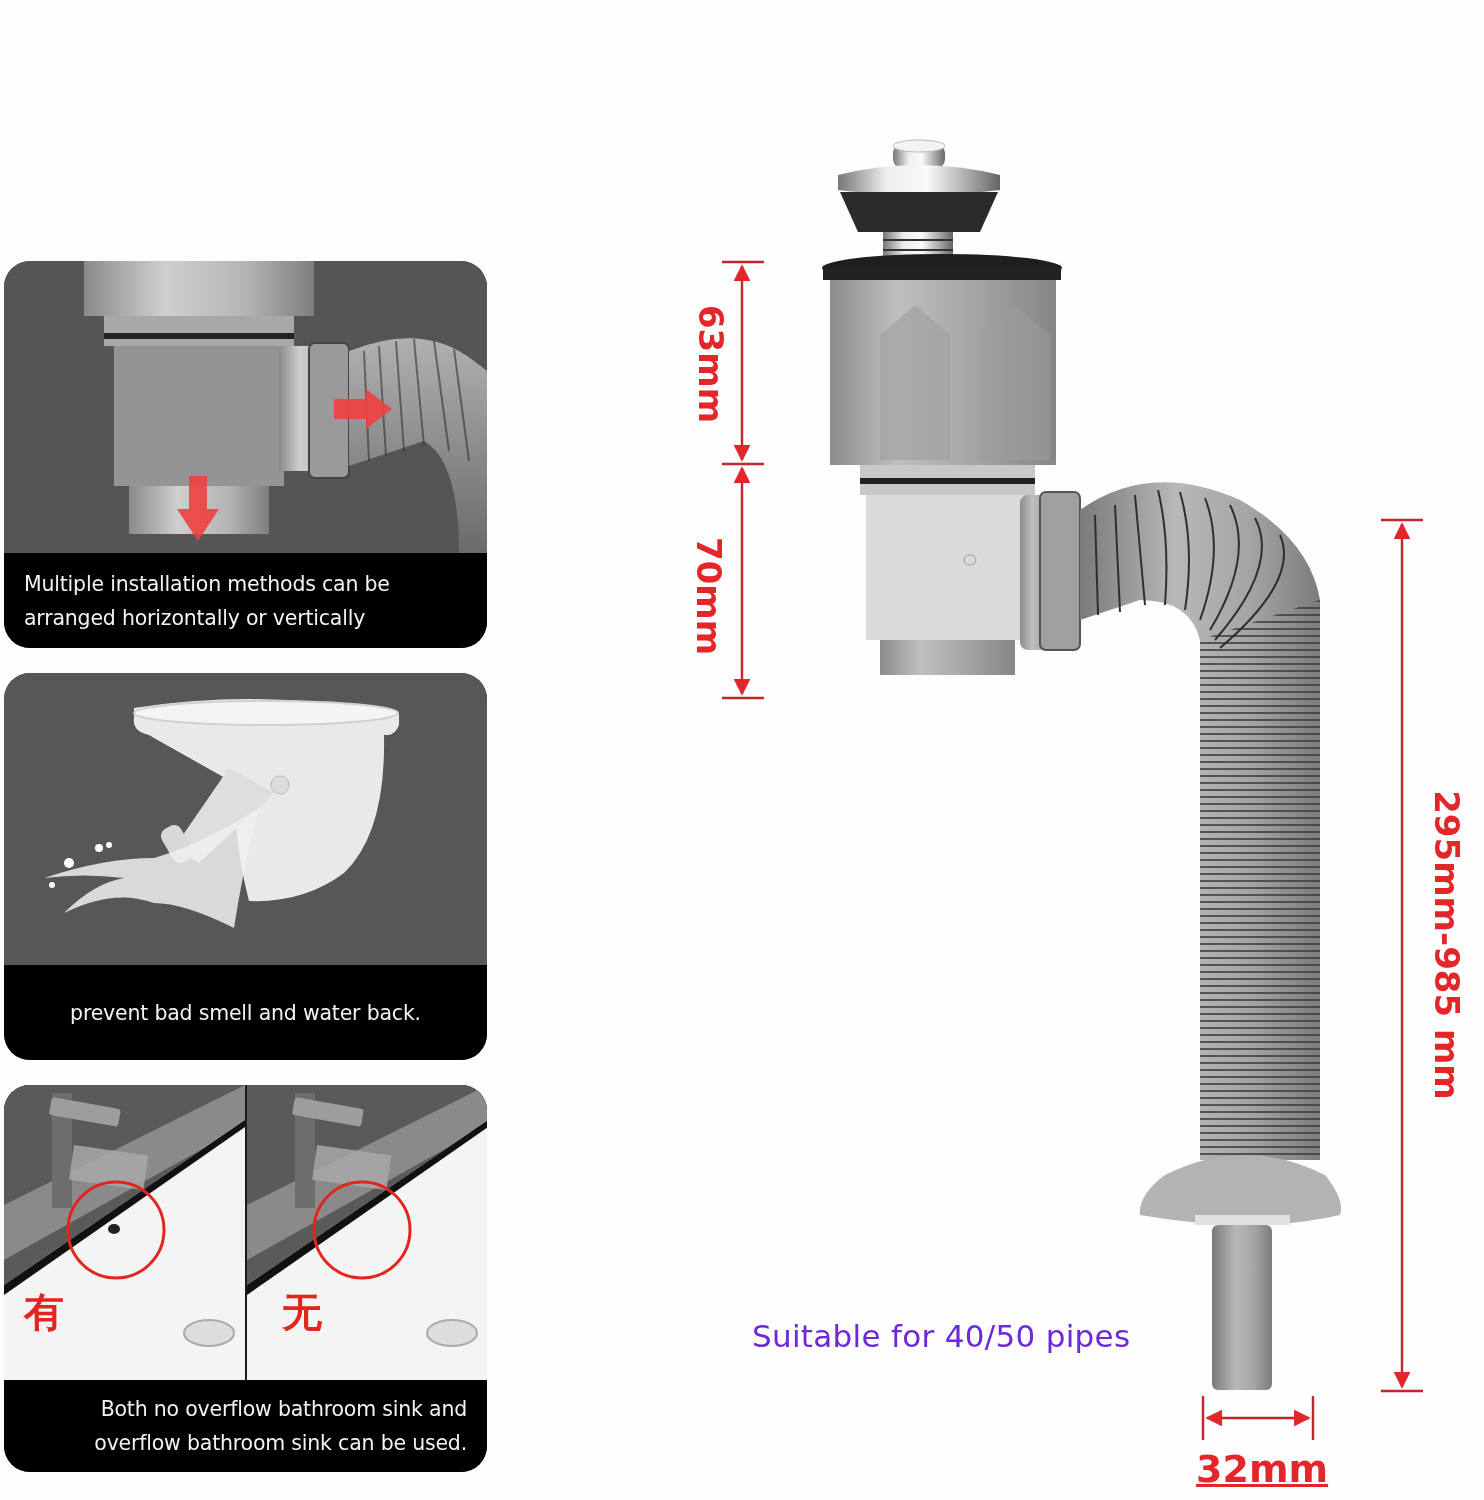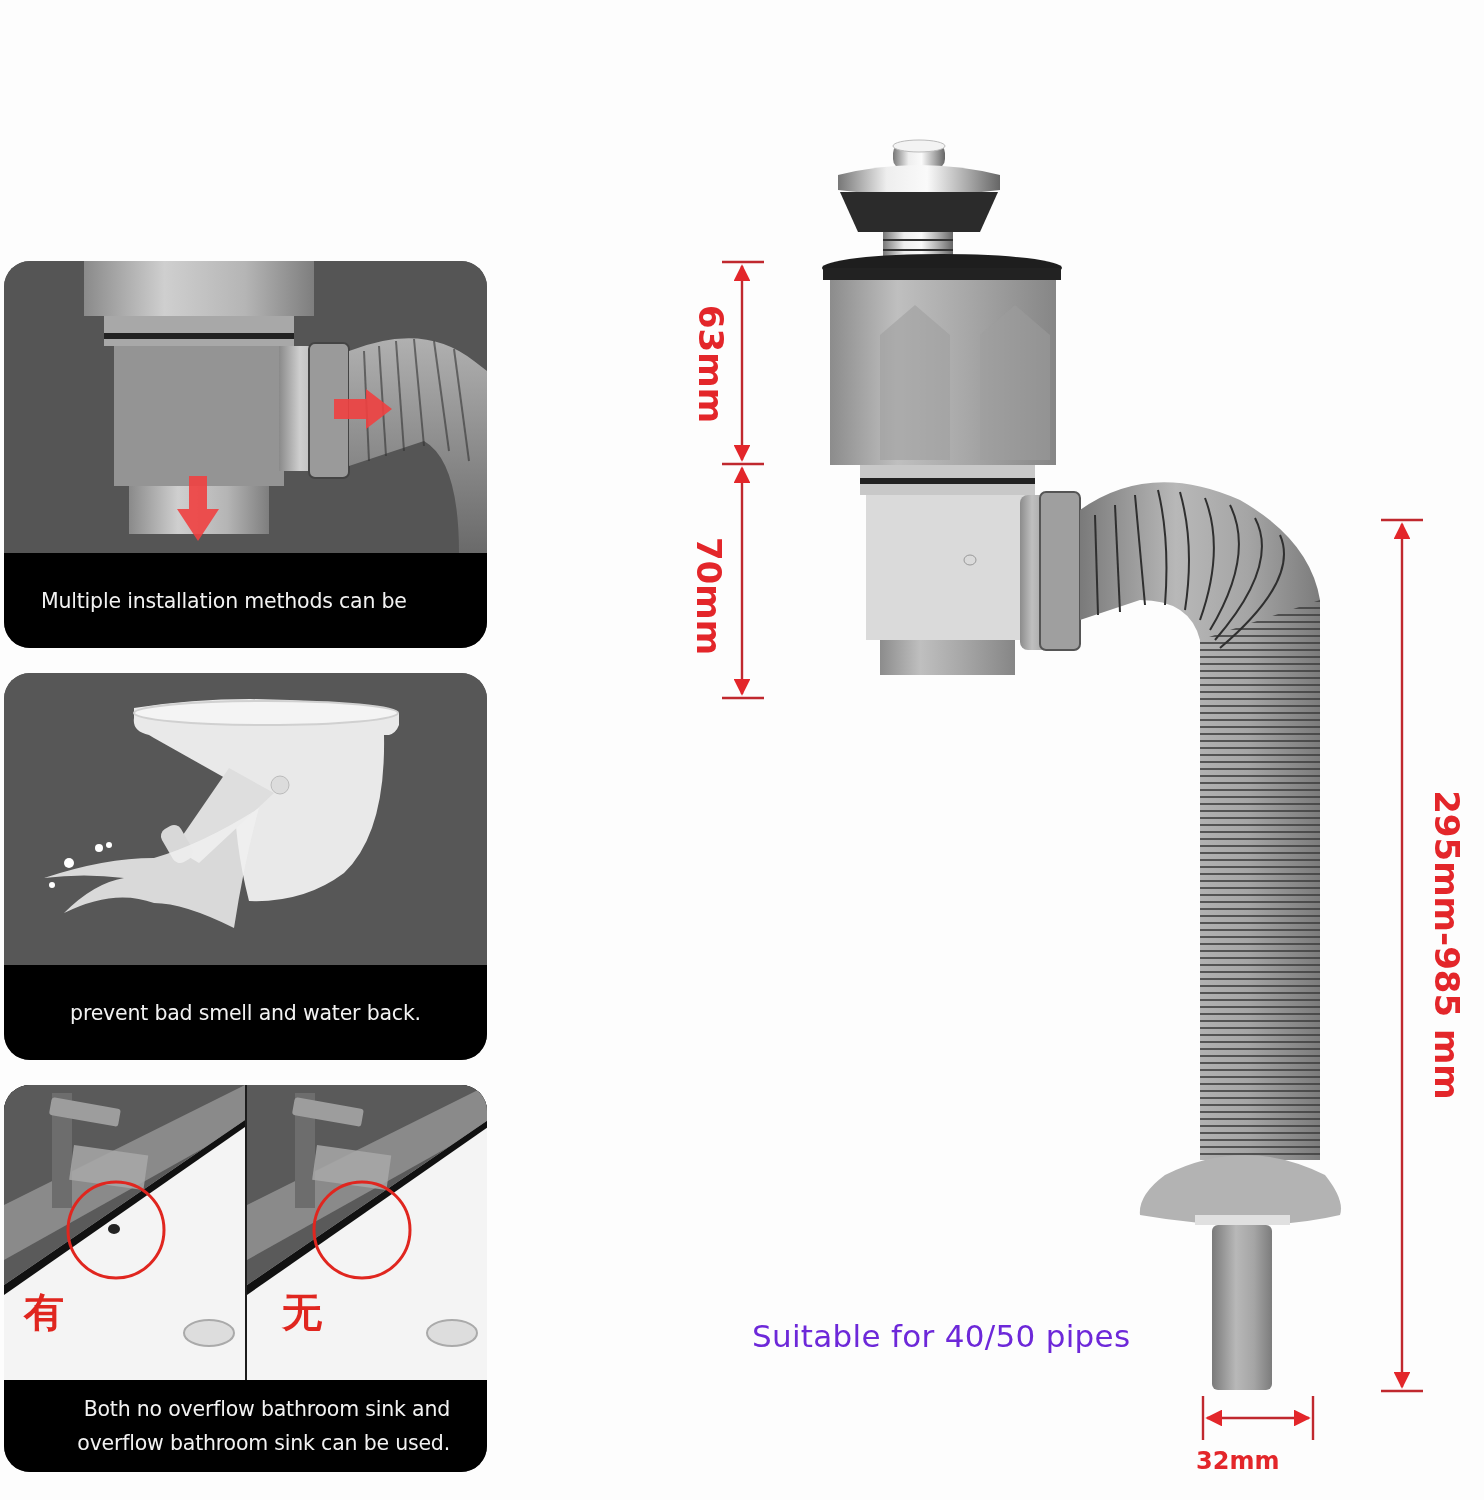--- a/index.html
+++ b/index.html
@@ -9,21 +9,21 @@
   
   .card {
     position: absolute; left: 4px; width: 483px;
     border-radius: 26px; overflow: hidden; background: #555555;
   }
   .card .photo { position: absolute; left: 0; top: 0; width: 100%; }
   .card .caption {
     position: absolute; left: 0; bottom: 0; width: 100%;
     background: #000; color: #f2f2f2;
     font-size: 20.5px; line-height: 34px; letter-spacing: -0.2px;
-    padding: 0 37px; display: flex; flex-direction: column; justify-content: center;
+    padding: 0 20px; display: flex; flex-direction: column; justify-content: center;
   }
   #card1 { top: 261px; height: 387px; }
   #card1 .photo { height: 292px; }
   #card1 .caption { height: 95px; }
   #card2 { top: 673px; height: 387px; text-align: center; }
   #card2 .photo { height: 292px; }
   #card2 .caption { height: 95px; align-items: center; }
   #card3 { top: 1085px; height: 387px; }
   #card3 .photo { height: 295px; }
   #card3 .caption { height: 92px; align-items: flex-end; }
@@ -36,21 +36,21 @@
     font-size: 40px; font-weight: bold; font-family: "DejaVu Sans", sans-serif;
   }
   .sink-panel.right .sink-char { left: 35px; }
 
   
   .dim-text { position: absolute; color: #e3262a; font-weight: bold; white-space: nowrap; }
   .vert { transform: rotate(90deg); transform-origin: center center; }
   #dim63 { left: 652px; top: 344px; font-size: 34px; }
   #dim70 { left: 650px; top: 576px; font-size: 34px; }
   #dimLen { left: 1292px; top: 925px; font-size: 34px; }
-  #dim32 { left: 1196px; top: 1447px; font-size: 24px; }
+  #dim32 { left: 1196px; top: 1447px; font-size: 38px; text-decoration: underline; }
   #suitable {
     position: absolute; left: 752px; top: 1318px; color: #6d28d9;
     font-size: 31px; font-weight: normal; white-space: nowrap; letter-spacing: 0.3px;
   }
 
   svg.overlay { position: absolute; left: 0; top: 0; }
 </style>
 </head>
 <body>
 
@@ -85,20 +85,21 @@
         <line x1="410" y1="78" x2="420" y2="185"></line>
       <line x1="430" y1="80" x2="445" y2="190"></line>
         <line x1="450" y1="88" x2="465" y2="200"></line>
     </g>
 
     <polygon points="330,138 362,138 362,128 388,148 362,168 362,158 330,158" fill="#ef4040" opacity="0.9"></polygon>
     <polygon points="185,215 203,215 203,248 215,248 194,280 173,248 185,248" fill="#ef4040" opacity="0.9"></polygon>
   </svg>
   <div class="caption">
     <div>Multiple installation methods can be</div>
+    <div>arranged horizontally or vertically</div>
   </div>
 </div>
 
 <div class="card" id="card2">
   <svg class="photo" viewBox="0 0 483 292" preserveAspectRatio="none">
     <rect width="483" height="292" fill="#575757"></rect>
 
     <path d="M130 35 Q260 15 395 40 L395 52 Q392 60 385 62 L380 62 Q382 160 340 200 Q300 230 245 228 Q230 170 230 110 L150 65 L145 62 Q128 58 130 45 Z" fill="#e9e9e9"></path>
     <ellipse cx="262" cy="40" rx="132" ry="12" fill="#f4f4f4" stroke="#d0d0d0" stroke-width="2"></ellipse>
     <circle cx="276" cy="112" r="9" fill="#dcdcdc" stroke="#bbb"></circle>

